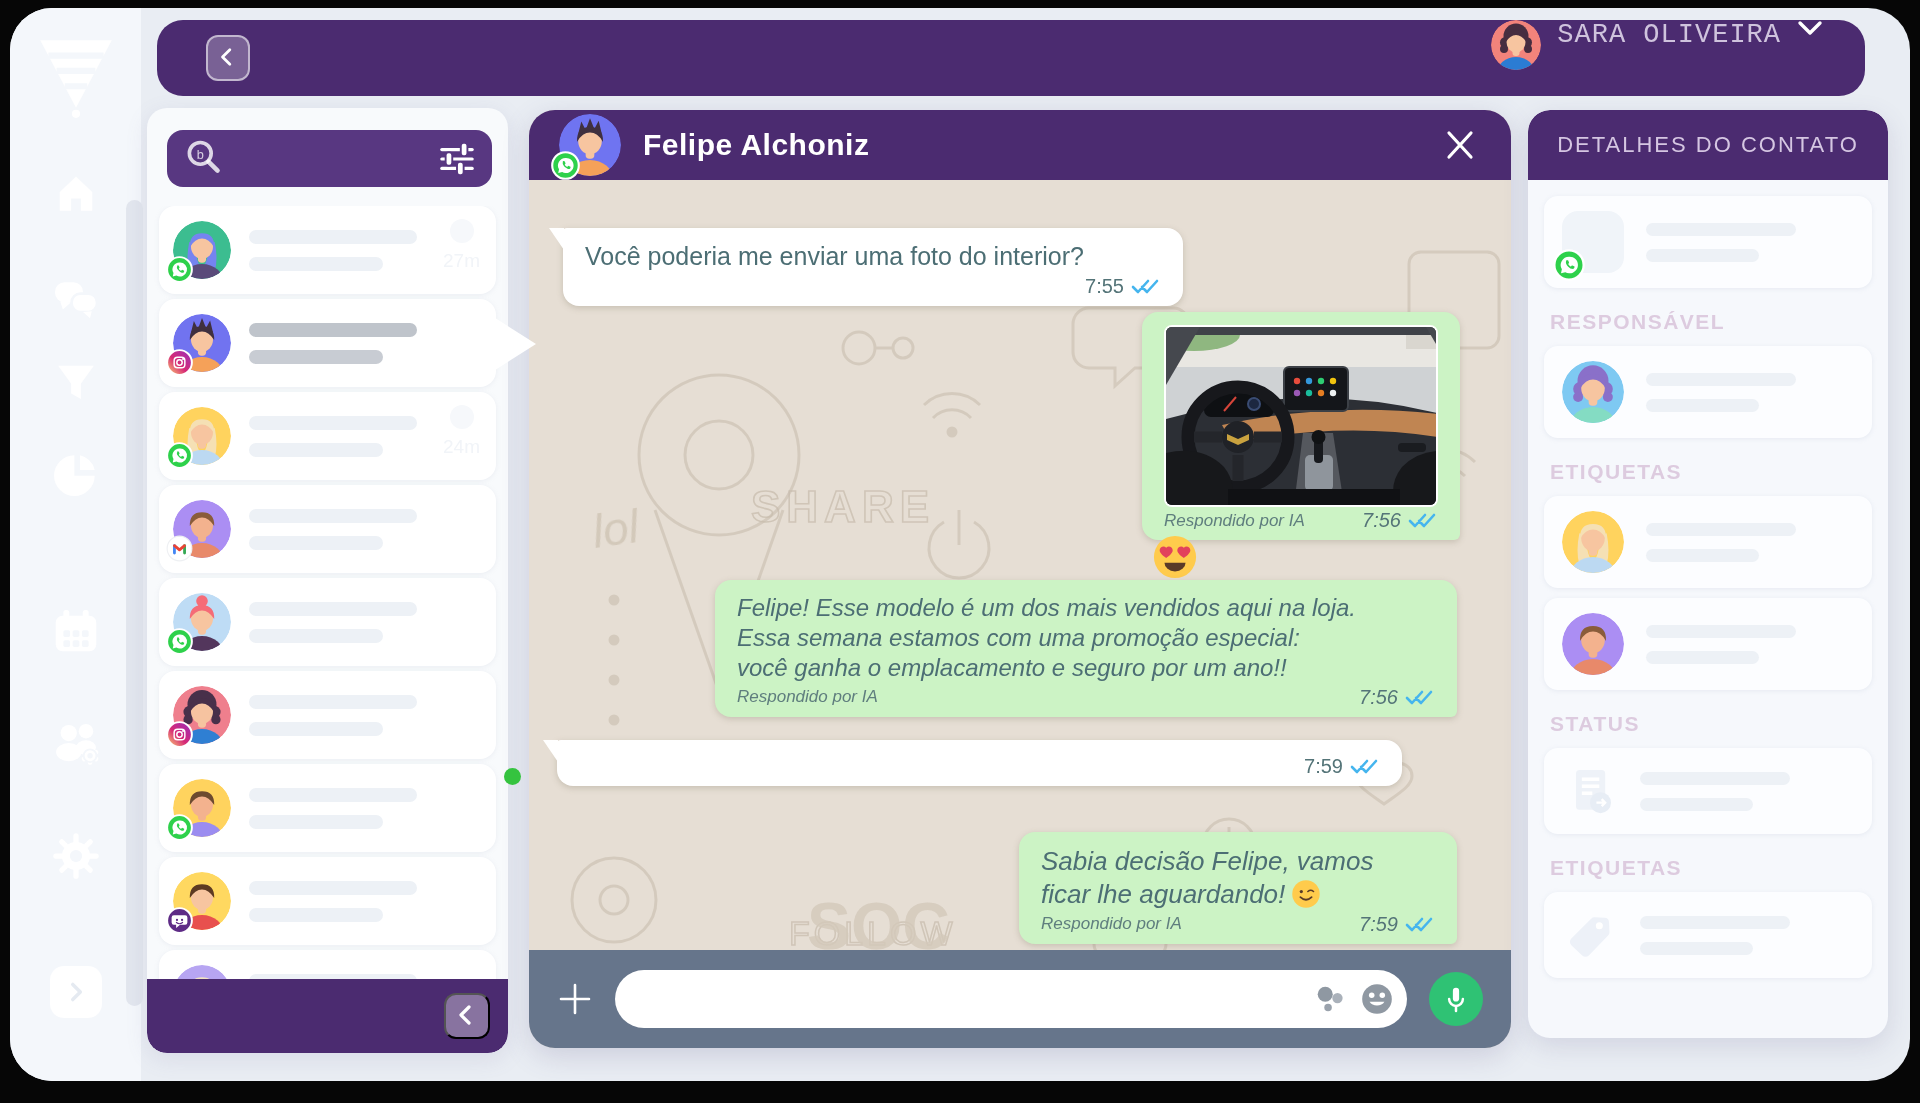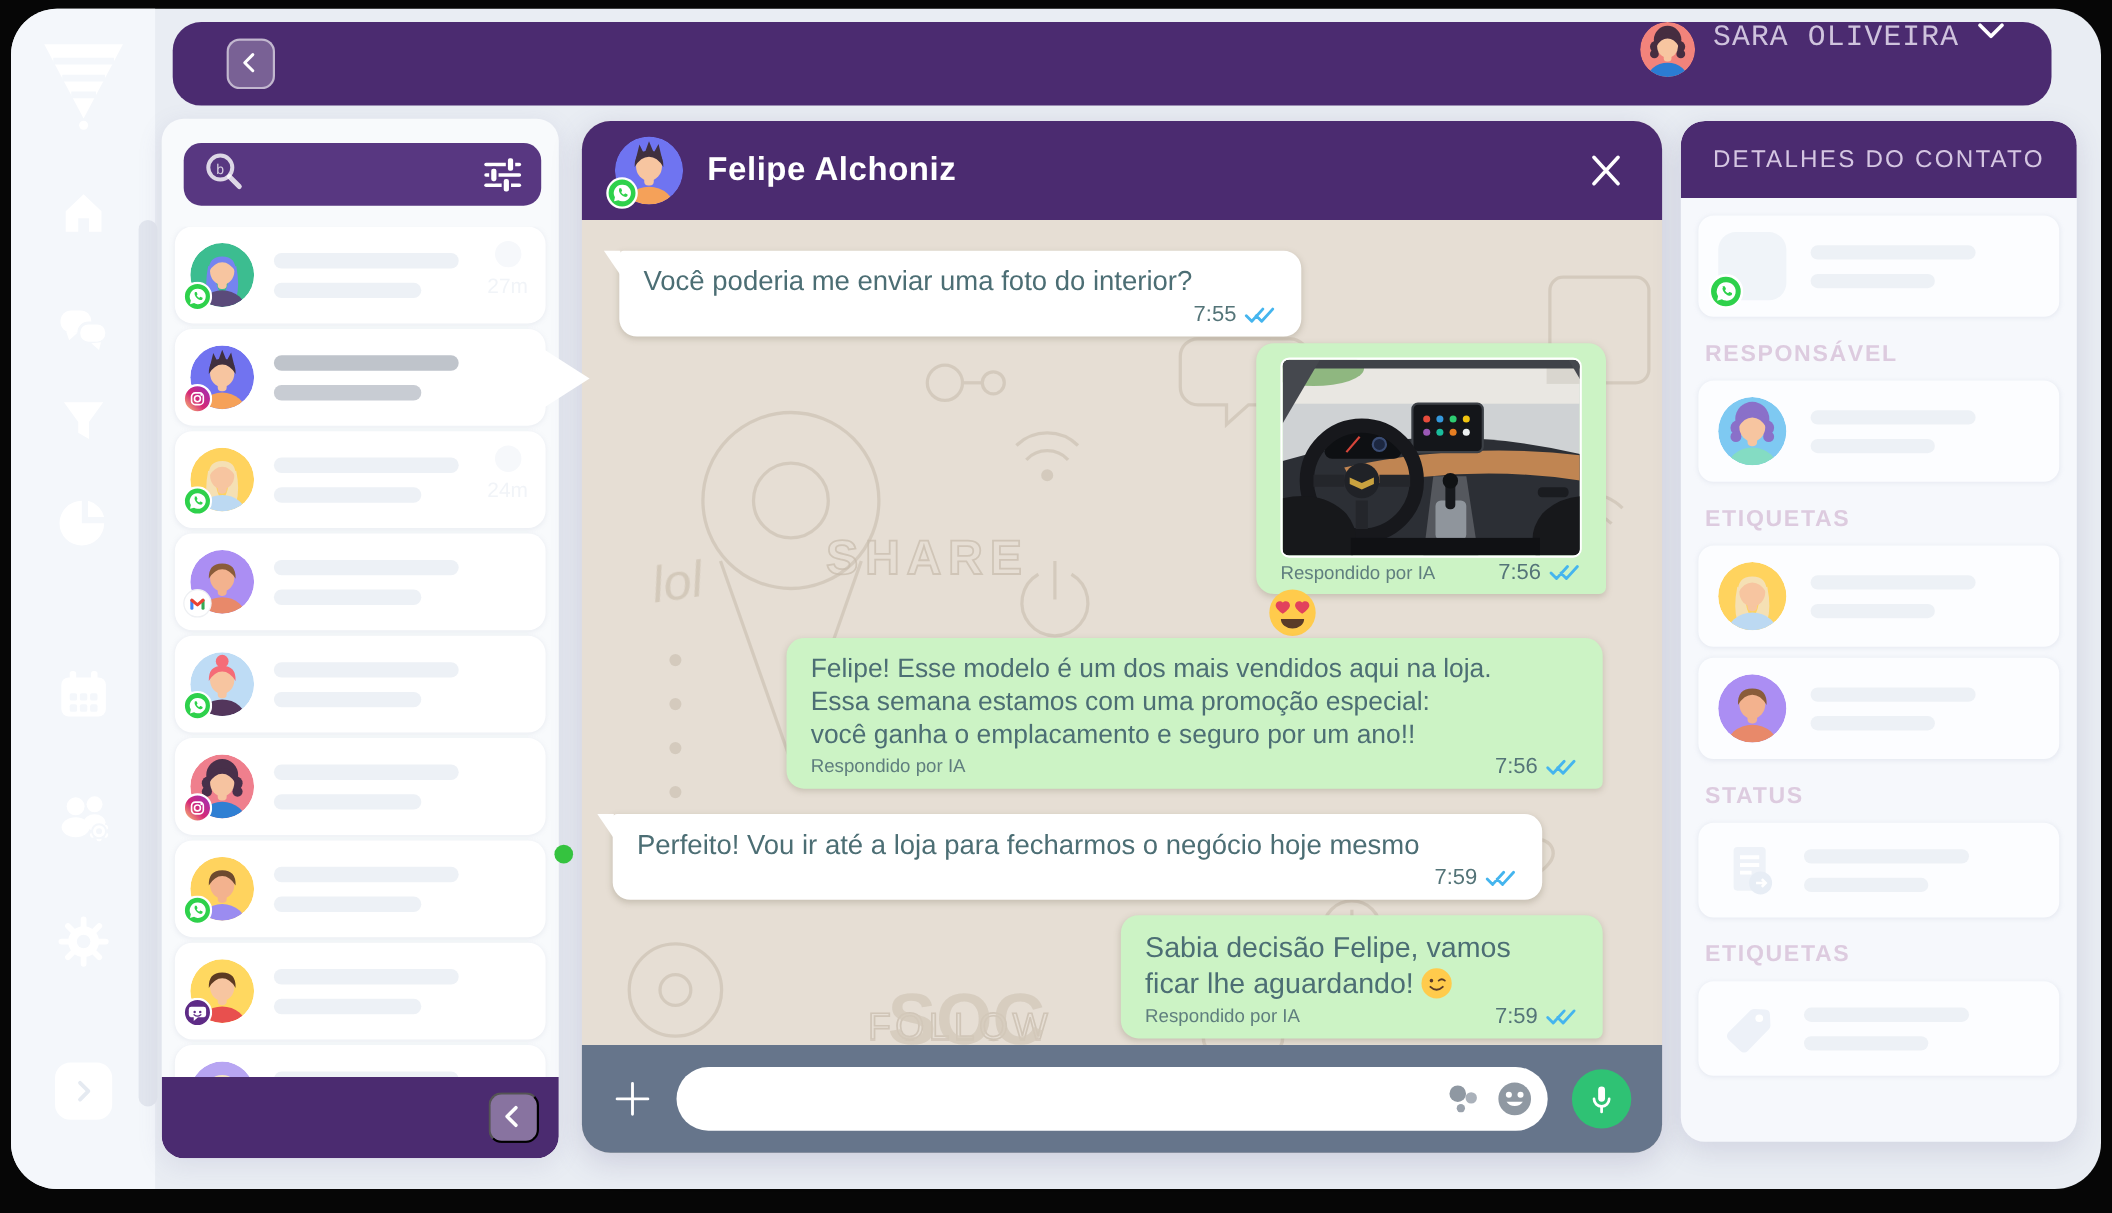--- a/index.html
+++ b/index.html
@@ -40,33 +40,33 @@
   .cbadge2 { width:24px; height:24px; border-radius:50%; background:#f6f8fb; }
   .ctime { color:#f1f4f8; font-size:19px; }
   .cfooter { position:absolute; left:0; right:0; bottom:0; height:74px; background:#4b2b70; border-radius:0 0 20px 20px; z-index:3; }
   .collapse-btn { position:absolute; right:18px; top:14px; width:46px; height:46px; border-radius:12px; background:rgba(255,255,255,.34); display:flex; align-items:center; justify-content:center; cursor:pointer; }
 
   .sel-arrow { position:absolute; left:479px; top:306px; width:0; height:0; border-top:30px solid transparent; border-bottom:30px solid transparent; border-left:47px solid #fff; z-index:2; }
   .green-dot { position:absolute; left:494px; top:760px; width:17px; height:17px; border-radius:50%; background:#35c33f; z-index:2; }
 
   
   .chat { position:absolute; left:519px; top:102px; width:982px; height:938px; border-radius:26px; box-shadow:0 8px 28px rgba(90,80,130,.2); background:#e6ded4; }
-  .chat-h { position:absolute; top:0; left:0; right:0; height:90px; background:#4b2b70; border-radius:26px 26px 0 0; display:flex; align-items:center; padding:16px 30px; gap:22px; z-index:2; }
+  .chat-h { position:absolute; top:0; left:0; right:0; height:70px; background:#4b2b70; border-radius:26px 26px 0 0; display:flex; align-items:center; padding:16px 30px; gap:22px; z-index:2; }
   .chat-ava { position:relative; width:62px; height:62px; flex:none; }
   .chat-ava .av, .chat-ava .av svg { width:62px; height:62px; border-radius:50%; display:block; }
   .chat-ava .badge { width:29px; height:29px; left:-8px; bottom:-4px; }
   .chat-name { color:#fff; font-size:30px; font-weight:bold; letter-spacing:.5px; }
   .chat-close { margin-left:auto; width:42px; height:42px; display:flex; align-items:center; justify-content:center; cursor:pointer; }
   .chat-body { position:absolute; top:90px; left:0; right:0; bottom:98px; overflow:hidden; }
   .doodles { position:absolute; left:0; top:0; width:100%; height:100%; }
   .msg { position:absolute; }
   .bubble { position:relative; border-radius:16px; padding:13px 22px 8px; box-shadow:0 2px 6px rgba(120,110,90,.28); }
   .msg.in  .bubble { background:#fff; border-top-left-radius:4px; }
   .msg.in  .bubble::before { content:""; position:absolute; left:-14px; top:0; width:0; height:0; border-top:22px solid #fff; border-left:15px solid transparent; }
-  .msg.out .bubble { background:#ccf3c5; border-bottom-right-radius:6px; }
+  .msg.out .bubble { background:#ccf3c5; border-bottom-right-radius:6px;font-style:italic; }
   .mtext { color:#4c6e74; white-space:pre-line; line-height:1.26; }
   .mrow { display:flex; align-items:center; margin-top:2px; }
   .resp { color:#5f7e7e; font-size:17px; }
   .mtime { margin-left:auto; color:#547478; font-size:20px; display:flex; align-items:center; gap:7px;text-align:center; }
   .msg-img { border-radius:8px; overflow:hidden; border:2px solid #fff; }
   .msg-img svg { display:block; }
   .reaction { position:absolute; left:10px; bottom:-40px; width:46px; height:46px; }
   .reaction svg { width:100%; height:100%; }
   .inline-emoji { display:inline-block; width:30px; height:30px; vertical-align:-6px; margin-left:6px; }
 
@@ -721,21 +721,20 @@
               <div class="mrow">
                 <span class="resp">Respondido por IA</span>
                 <span class="mtime">7:56 <svg width="30" height="17" viewBox="0 0 30 17">
                     <path d="M2 9 l5 5 L17 3 M11 9 l5 5 L26 3" fill="none" stroke="#45b5ee" stroke-width="2.6" stroke-linecap="round" stroke-linejoin="round"></path>
                   </svg></span>
               </div>
             </div>
           </div>
           <div class="msg in" style="top: 540px; left: 28px; width: 845px;">
             <div class="bubble">
-              <div class="mtext" style="font-size:25px">Perfeito! Vou ir até a loja para fecharmos o negócio hoje mesmo</div>
               <div class="mrow">
                 <span class="mtime">7:59 <svg width="30" height="17" viewBox="0 0 30 17">
                     <path d="M2 9 l5 5 L17 3 M11 9 l5 5 L26 3" fill="none" stroke="#45b5ee" stroke-width="2.6" stroke-linecap="round" stroke-linejoin="round"></path>
                   </svg></span>
               </div>
             </div>
           </div>
           <div class="msg out" style="top: 632px; right: 54px; width: 438px;">
             <div class="bubble">
               <div class="mtext" style="font-size:26px">Sabia decisão Felipe, vamos

